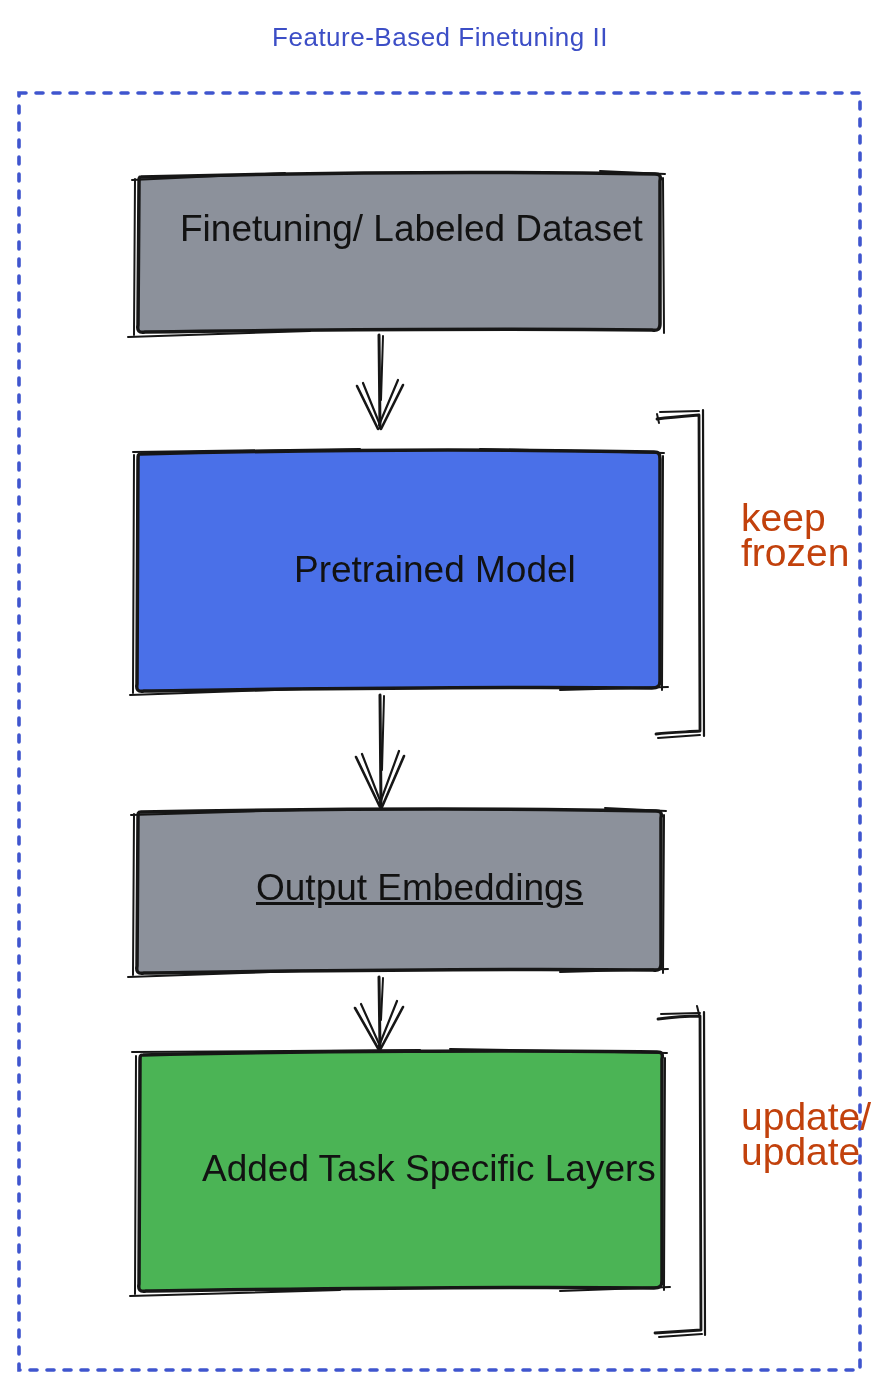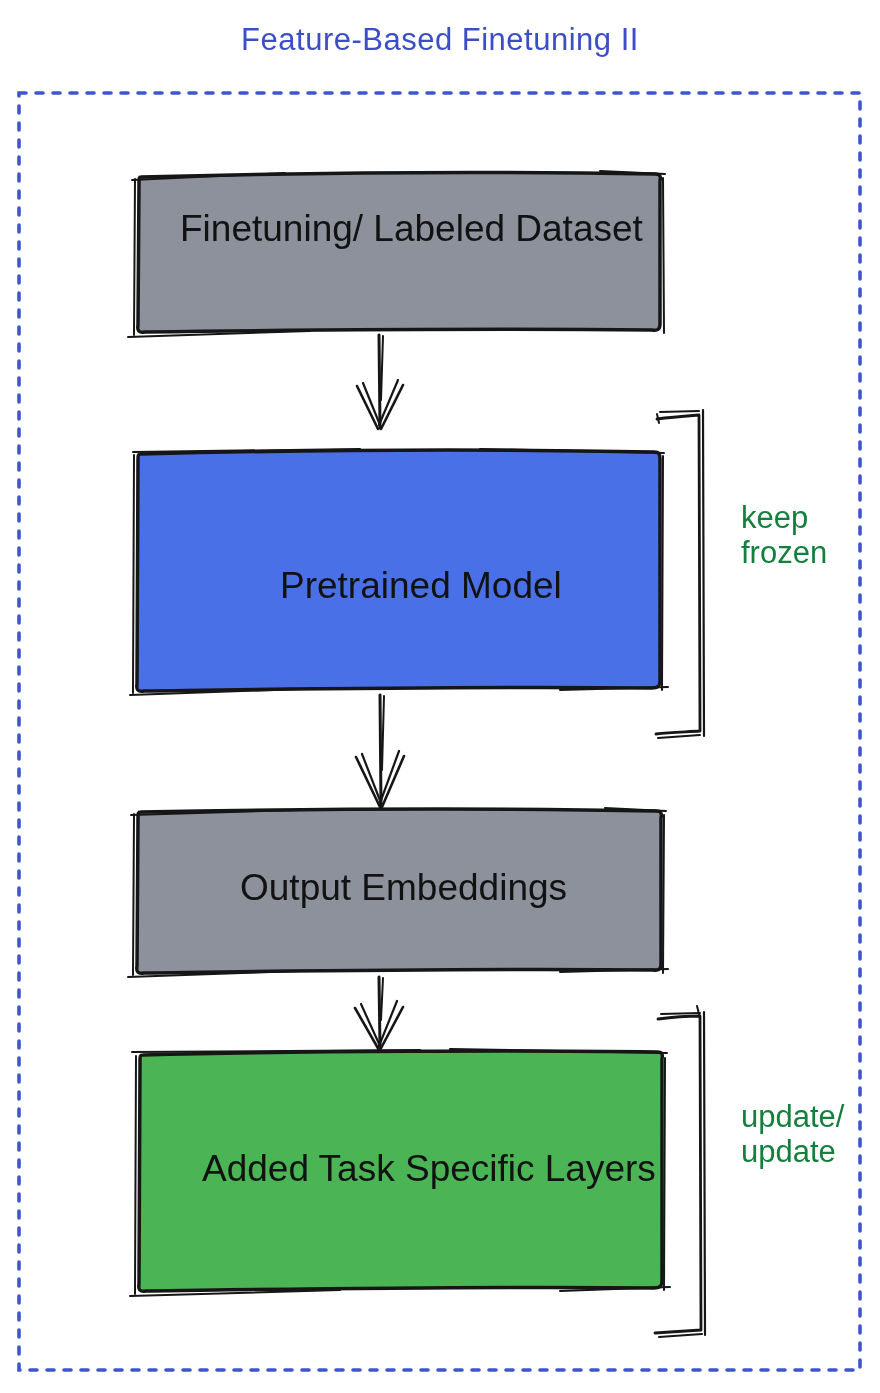--- a/index.html
+++ b/index.html
@@ -14,39 +14,39 @@
   #diagram-svg {
     position: absolute;
     left: 0; top: 0;
     width: 880px; height: 1393px;
   }
   .title {
     position: absolute;
     left: 0; right: 0;
     top: 22px;
     text-align: center;
-    font-size: 31px;
+    font-size: 26px;
     font-weight: 400;
     letter-spacing: 0.5px;
   }
   .box-label {
     position: absolute;
     font-size: 37px;
     color: #121212;
     line-height: 31px;
     white-space: nowrap;
   }
   .label-dataset    { left: 180px; top: 213px; }
-  .label-pretrained { left: 280px; top: 554px; margin-top: 16px; }
-  .label-embeddings { left: 240px; top: 872px; }
+  .label-pretrained { left: 294px; top: 554px; }
+  .label-embeddings { left: 256px; top: 872px; text-decoration: underline; }
   .label-tasklayers { left: 202px; top: 1153px; }
   .side-note {
     position: absolute;
-    font-size: 31px;
-    color: #15803d;
+    font-size: 39px;
+    color: #c2410c;
     line-height: 35px;
     white-space: nowrap;
   }
   .note-keep-frozen  { left: 741px; top: 500px; }
   .note-train-update { left: 741px; top: 1099px; }
 </style>
 </head>
 <body>
 
 <div id="stage">

